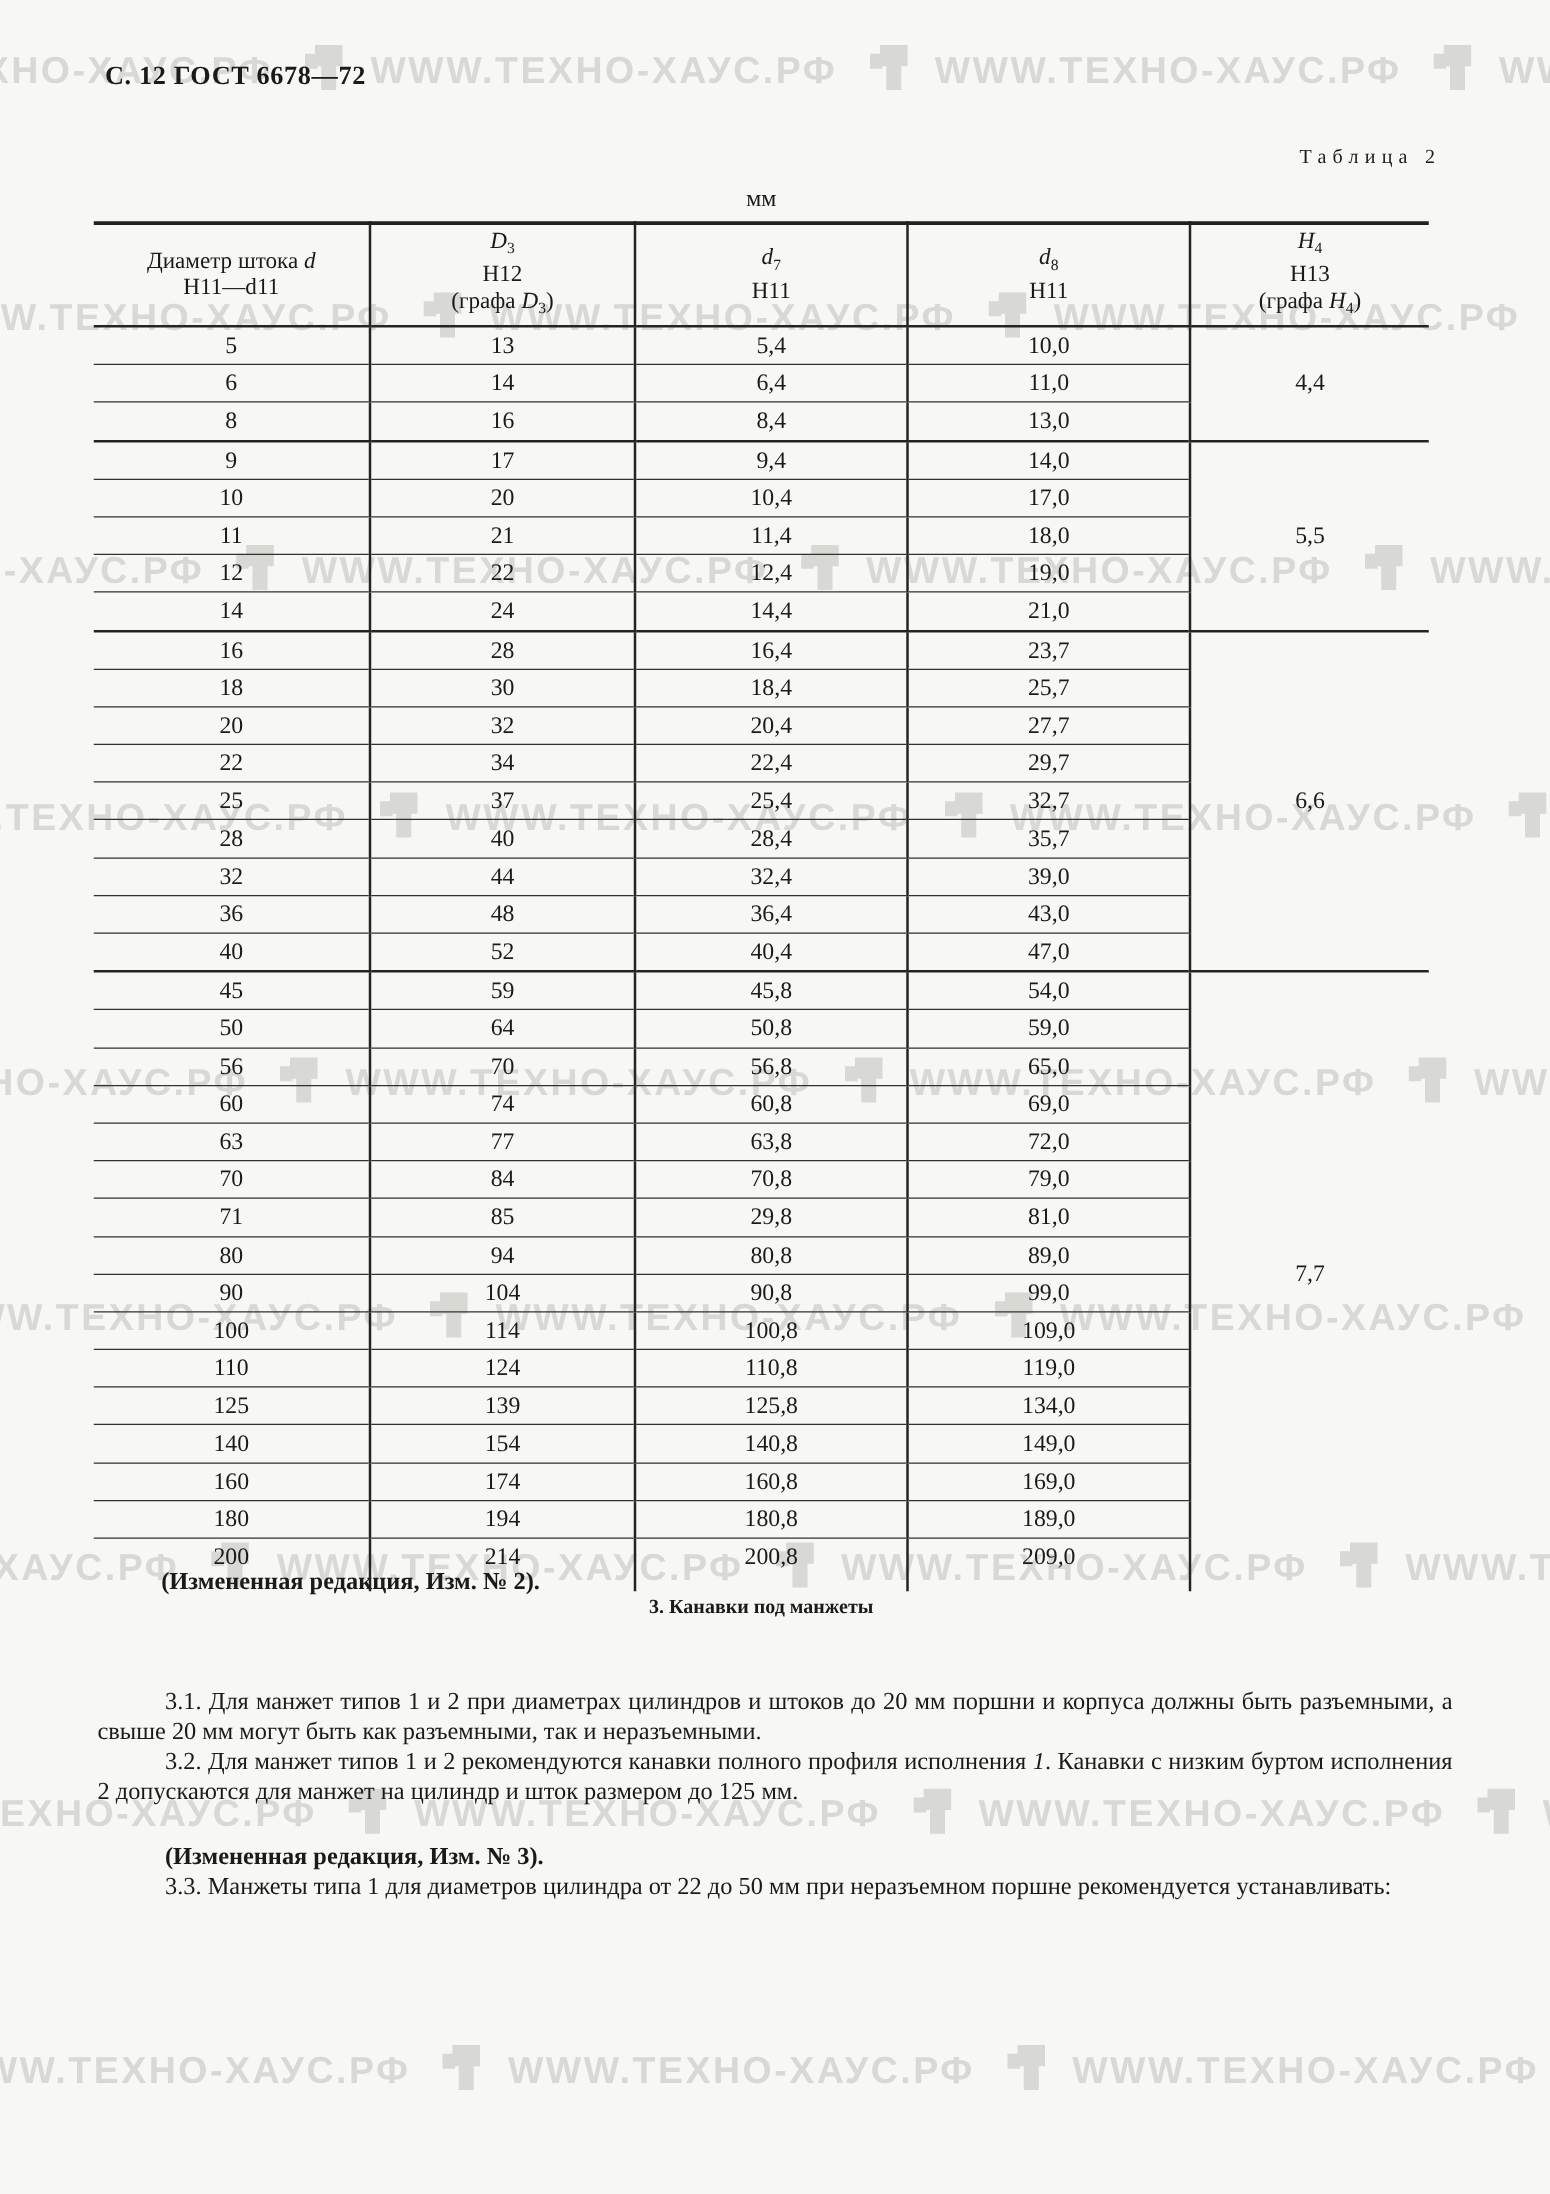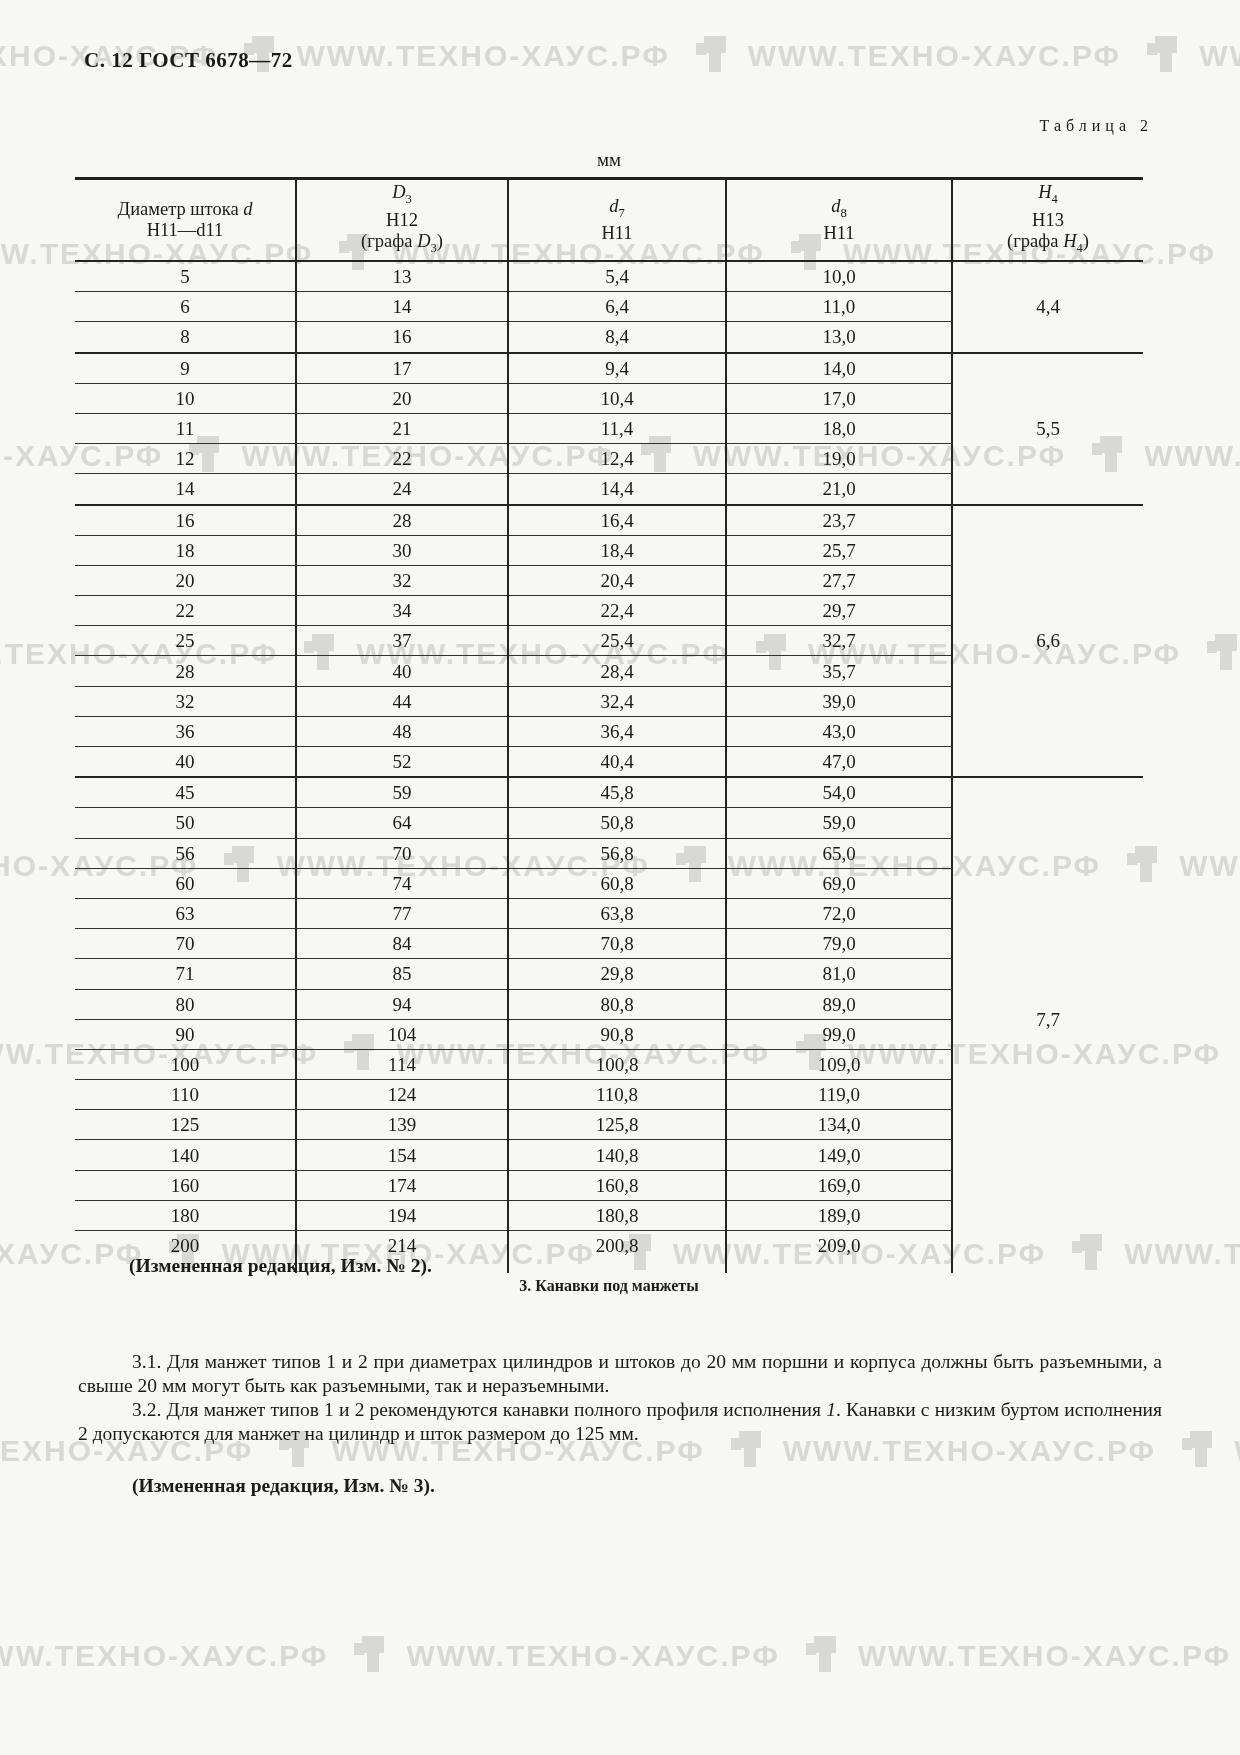--- a/index.html
+++ b/index.html
@@ -336,16 +336,17 @@
     </table>
 
     <div class="note2">(Измененная редакция, Изм. № 2).</div>
 
     <div class="sec-head">3. Канавки под манжеты</div>
 
     <div class="paras">
         <p class=""><span>3.1. Для манжет типов 1 и 2 при диаметрах цилиндров и штоков до 20 мм поршни и корпуса должны быть разъемными, а свыше 20 мм могут быть как разъемными, так и неразъемными.</span></p>
         <p class=""><span>3.2. Для манжет типов 1 и 2 рекомендуются канавки полного профиля исполнения </span><i>1</i><span>. Канавки с низким буртом исполнения 2 допускаются для манжет на цилиндр и шток размером до 125 мм.</span></p>
         <p class="bold"><span>(Измененная редакция, Изм. № 3).</span></p>
+        <p class=""><span>3.3. Манжеты типа 1 для диаметров цилиндра от 22 до 50 мм при неразъемном поршне рекомендуется устанавливать:</span></p>
       </div>
 
   </div>
 </div>
 
 </body></html>

